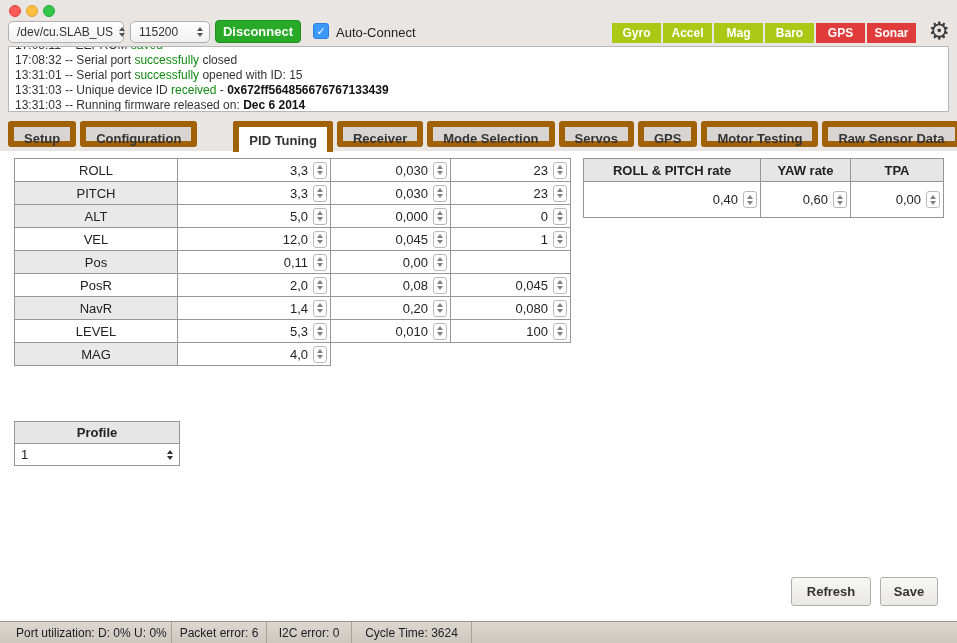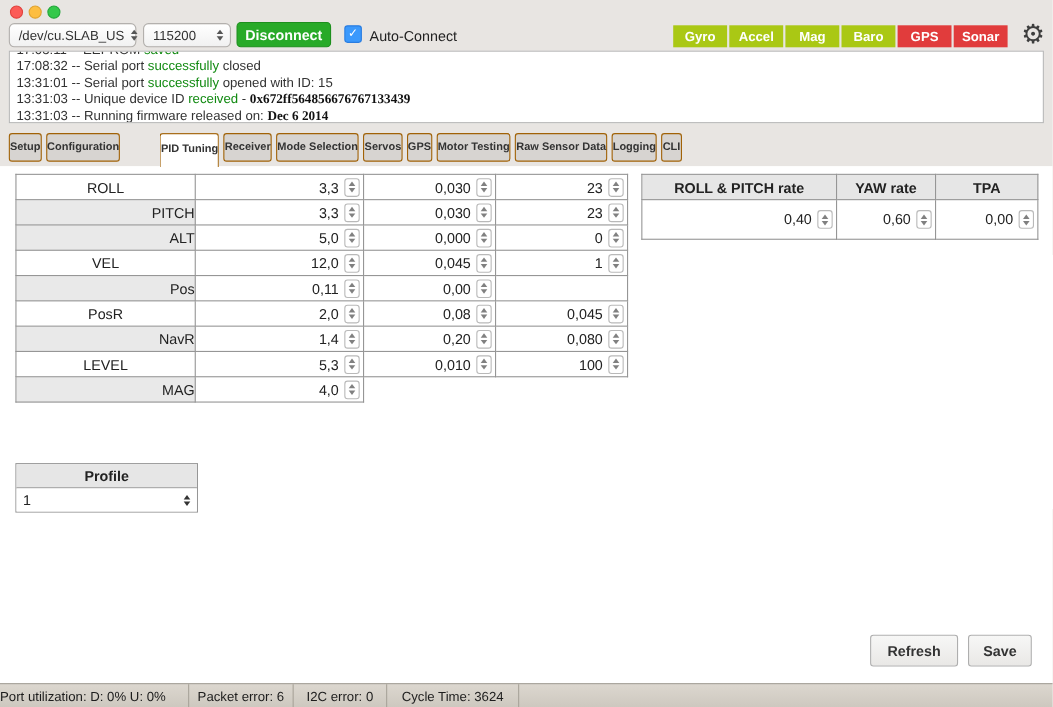--- a/index.html
+++ b/index.html
@@ -51,42 +51,42 @@
           font-family:"DejaVu Sans",sans-serif; line-height:30px; }
 
   
   .log {
     position:absolute; top:46px; left:8px; right:8px; height:66px;
     background:#fff; border:1px solid #b7b7b7; overflow:hidden;
     font-size:12px; line-height:15px; color:#333; padding:0 6px;
   }
   .log-inner { margin-top:-9px; }
   .log .green { color:#118a11; }
-  .log b { color:#111;font-family:Liberation Serif, serif; }
+  .log b { color:#111; }
 
   
   .tabs { position:absolute; top:121px; left:8px; display:flex; gap:4px; align-items:flex-start; z-index:2; }
   .tab {
-    height:26px; line-height:24px; padding:0 0; font-size:10px; font-weight:bold; color:#333;
-    background:#d7d4d1; border:1px solid #a16207; border-radius:3px; white-space:nowrap;
+    height:26px; line-height:24px; padding:0 10px; font-size:13px; font-weight:bold; color:#333;
+    background:#d7d4d1; border:6px solid #a16207; border-radius:3px; white-space:nowrap;
   }
   .tab.active {
     height:31px; line-height:27px; background:#fff; border-bottom:none;
     border-radius:3px 3px 0 0;
     margin-left:32px;
   }
 
   
   .content { position:absolute; top:151px; left:0; right:0; bottom:22px; background:#fff; z-index:1; }
 
   table { border-collapse:collapse; table-layout:fixed; font-size:13px; }
   th, td { border:1px solid #969696; height:23px; }
   th { background:#e6e6e6; font-weight:bold; text-align:center; color:#222; }
   td.name { text-align:center; background:#fff; color:#222; }
-  td.name.shade { background:#e9e9e9;text-align:right; }
+  td.name.shade { background:#e9e9e9; }
   td.val { background:#fff; padding:0; }
   td.absent { border:none; background:transparent; }
 
   .numfield {
     display:flex; align-items:center; justify-content:flex-end;
     gap:5px; height:100%; padding-right:3px;
   }
   .stepper {
     width:14px; height:17px; background:#fff; border:1px solid #b9b9b9; border-radius:3px;
     display:inline-flex; flex-direction:column; align-items:center; justify-content:center; gap:2px;
@@ -114,21 +114,21 @@
   .btn.refresh { right:86px; width:80px; }
   .btn.save    { right:19px; width:58px; }
 
   
   .statusbar {
     position:absolute; left:0; right:0; bottom:0; height:22px;
     background:linear-gradient(#dcd7cf,#cdc8bf); border-top:1px solid #9b968d;
     display:flex; font-size:12px; color:#1d1d1d; align-items:stretch;
   }
   .seg { display:flex; align-items:center; border-right:1px solid #a8a399; justify-content:center; }
-  .seg.s1 { width:172px; justify-content:flex-start; padding-left:0; }
+  .seg.s1 { width:172px; justify-content:flex-start; padding-left:16px; }
   .seg.s2 { width:95px; } .seg.s3 { width:85px; } .seg.s4 { width:120px; }
   .seg.s5 { flex:1; border-right:none; justify-content:flex-end; padding-right:8px; }
 </style>
 </head>
 <body>
 
 <div class="titlebar">
   <span class="tl red"></span>
   <span class="tl yellow"></span>
   <span class="tl green"></span>

